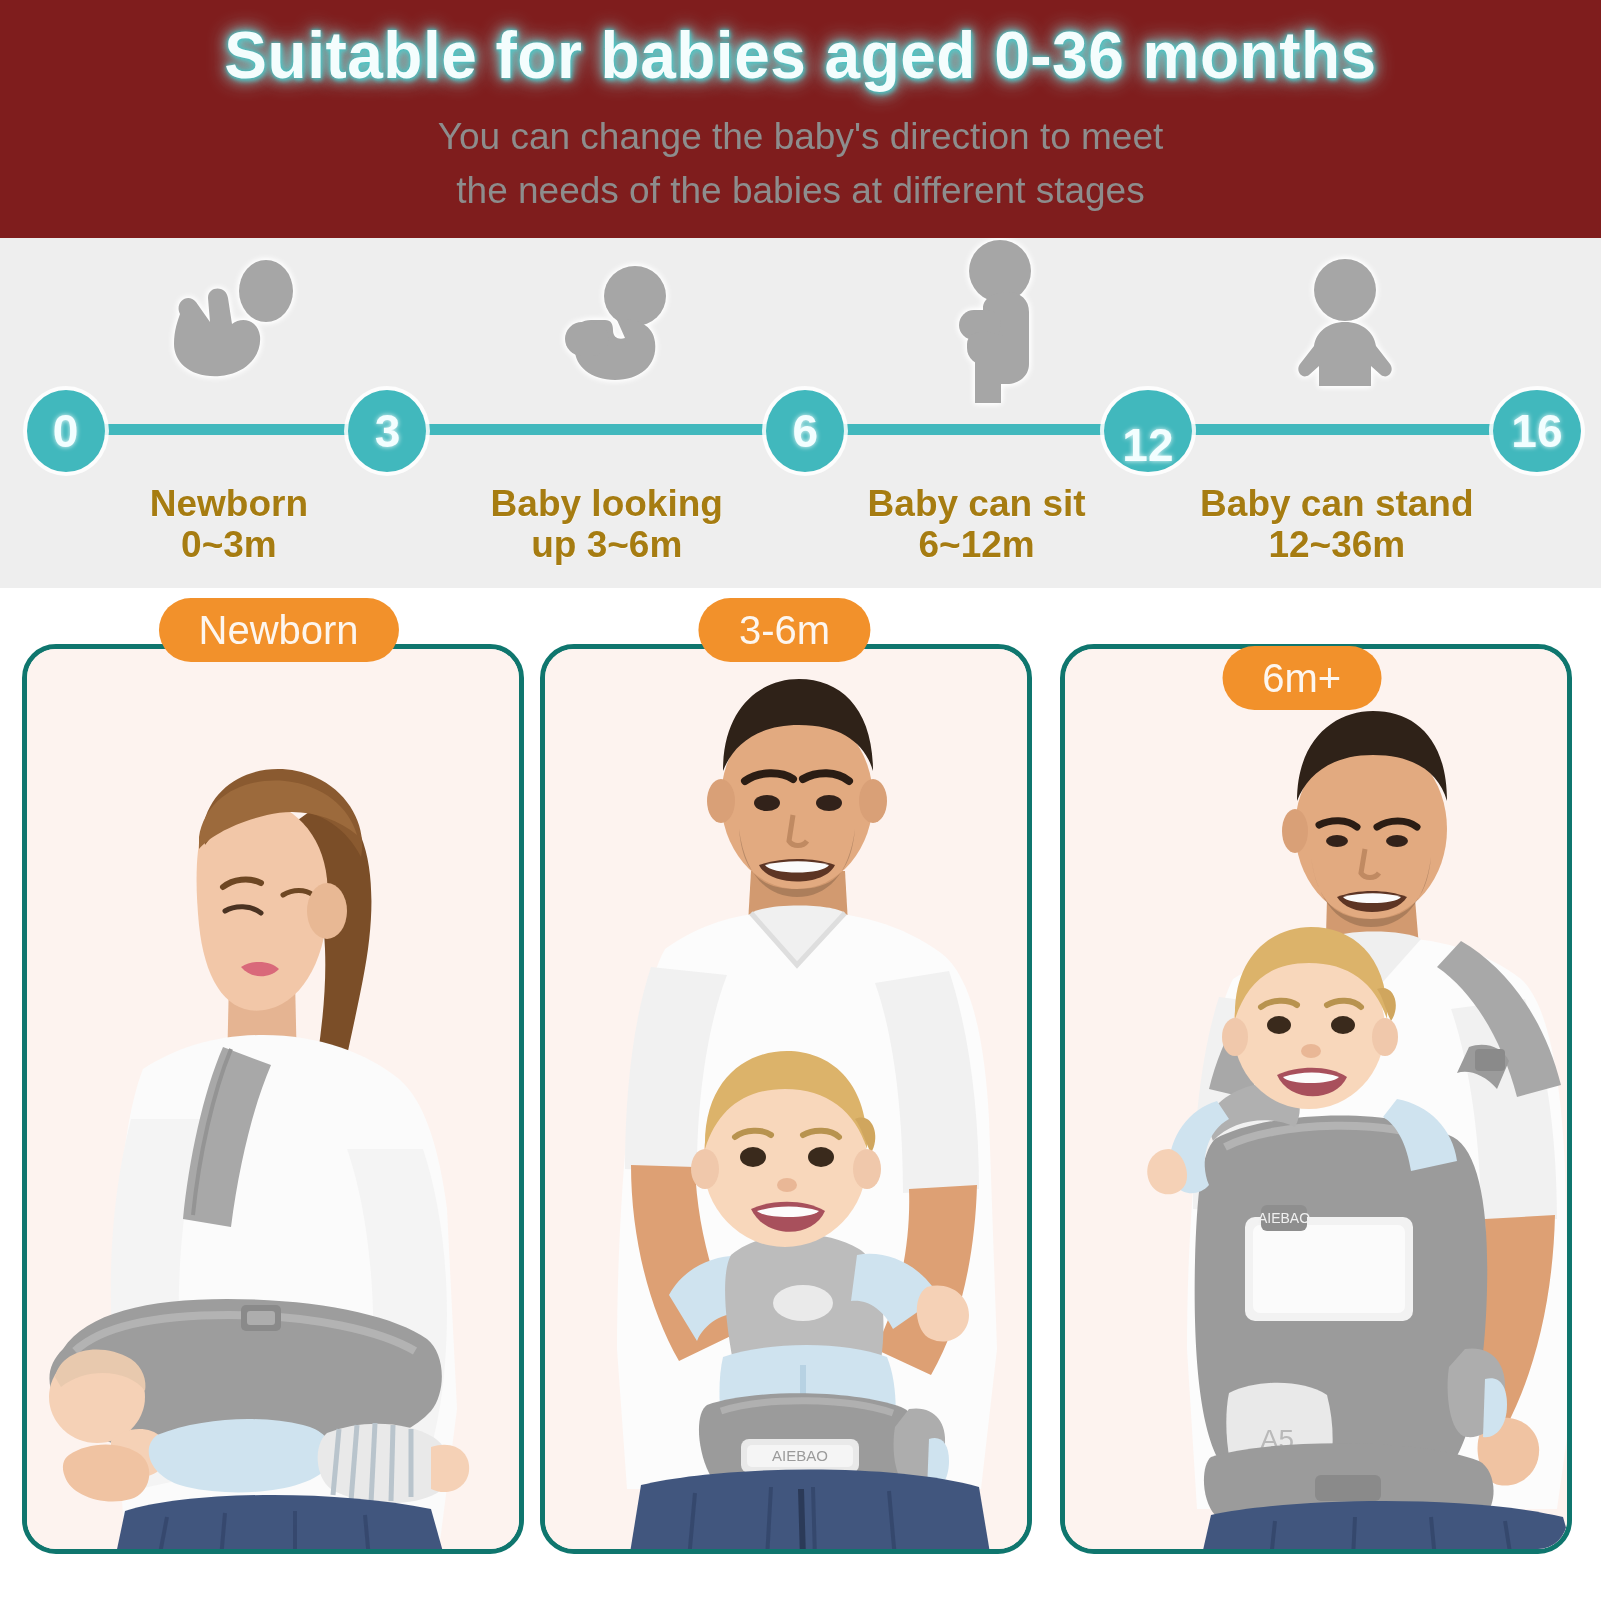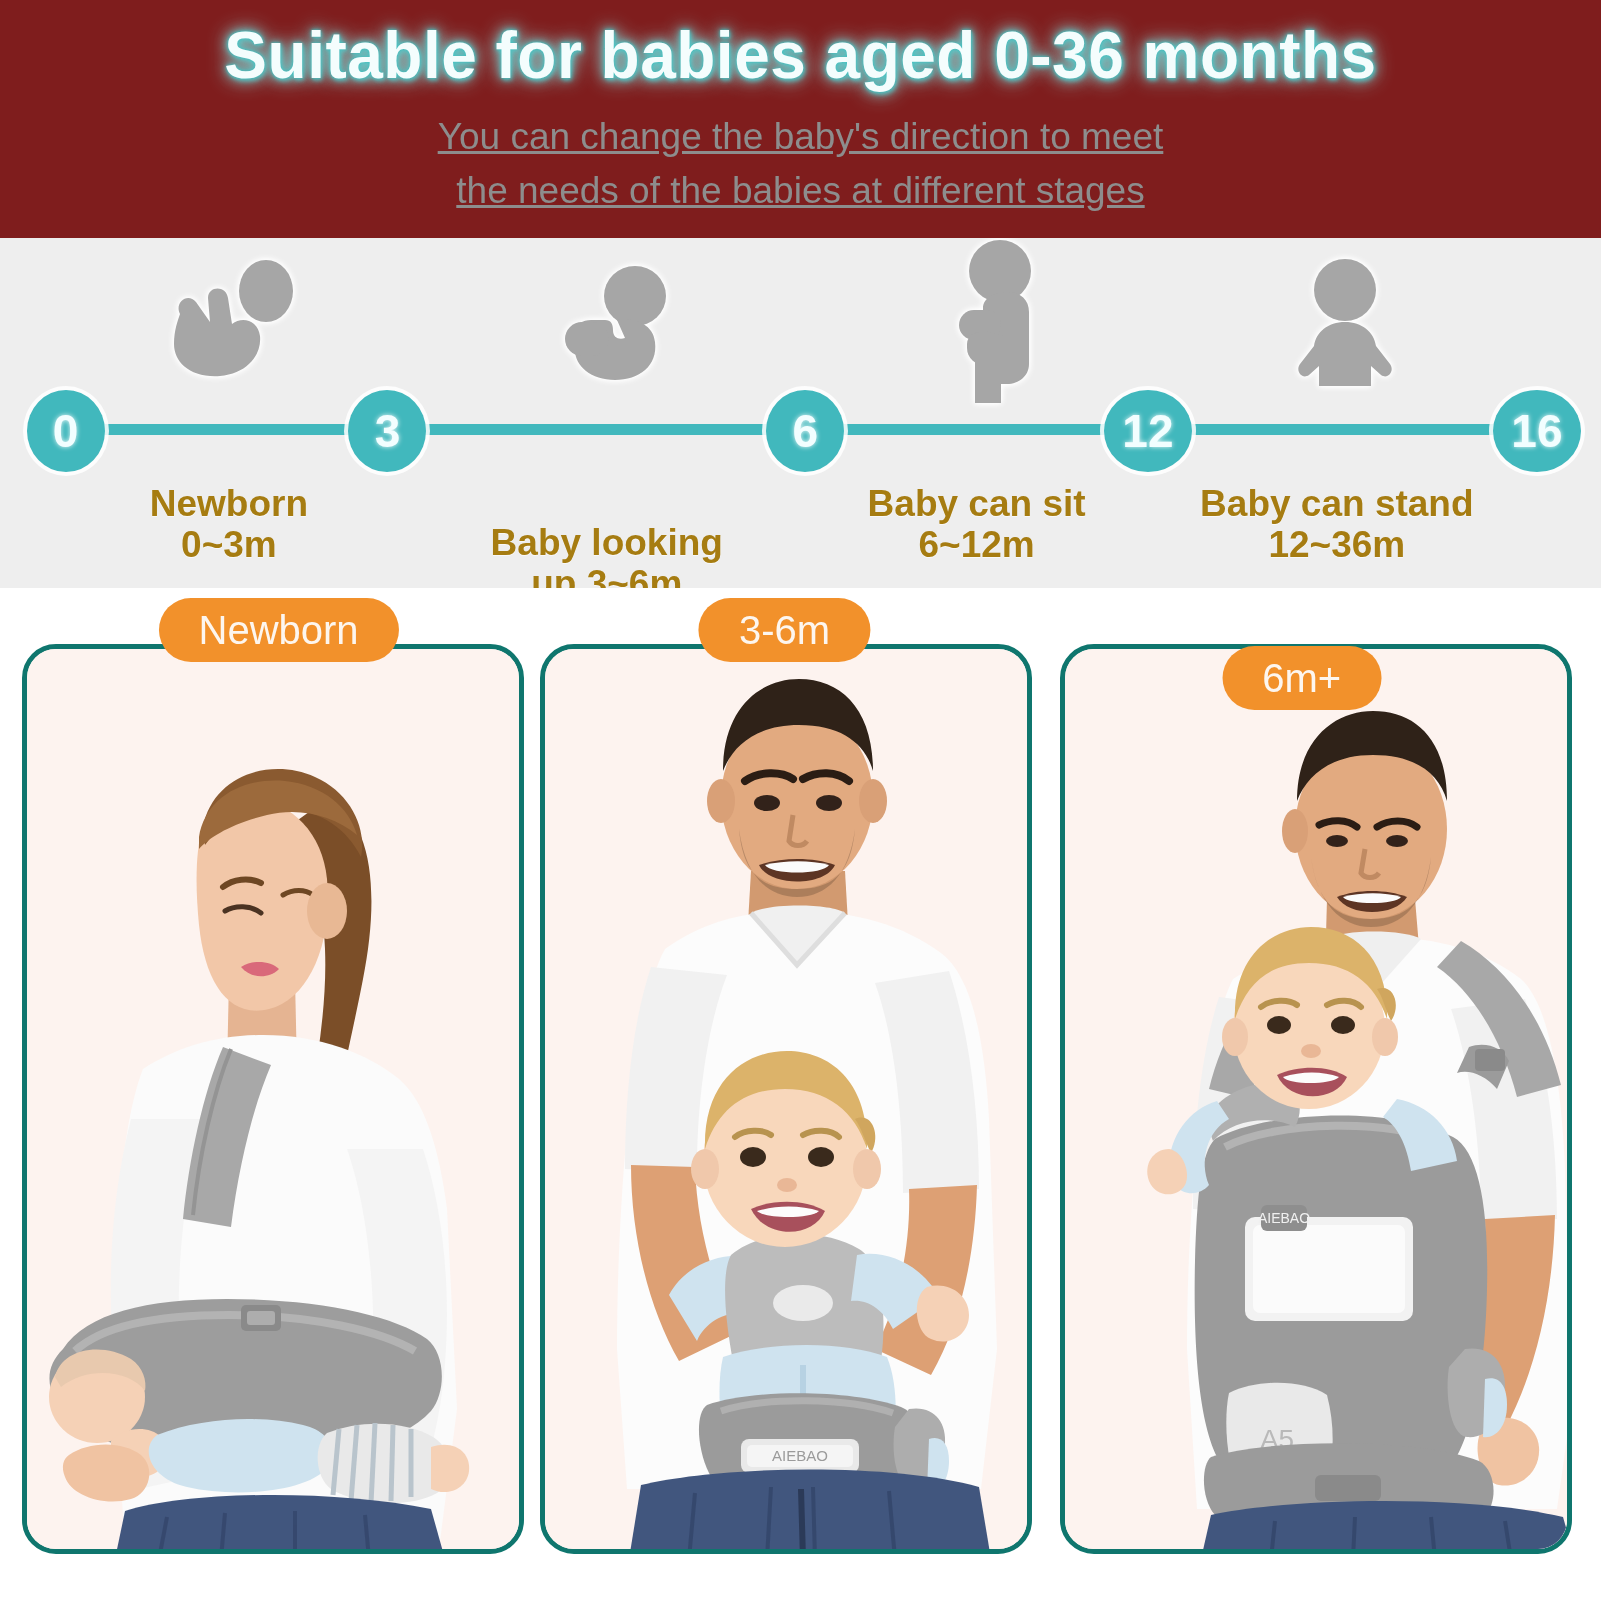--- a/index.html
+++ b/index.html
@@ -39,21 +39,21 @@
     margin: 0;
     transform: scaleX(0.97);
   }
   .subline {
     margin-top: 22px;
     font-size: 37px;
     color: #8d8d8d;
     line-height: 1.45;
     font-weight: 400;
   }
-  .subline div { white-space: nowrap; text-decoration: underline; }
+  .subline div { white-space: nowrap; }
 
   
   .timeline-band {
     position: relative;
     width: 100%;
     height: 350px;
     background: #eeeeee;
     overflow: hidden;
   }
   .axis-line {
@@ -207,32 +207,32 @@
 
   <div class="node" style="left:4.1%;">
     <span>0</span>
   </div>
   <div class="node" style="left:24.2%;">
     <span>3</span>
   </div>
   <div class="node" style="left:50.3%;">
     <span>6</span>
   </div>
-  <div class="node wide" style="left:71.7%;">
+  <div class="node wide" style="left:71.7%;align-items:flex-end;">
     <span>12</span>
   </div>
   <div class="node wide" style="left:96.0%;">
     <span>16</span>
   </div>
 
   <div class="stage-label" style="left:14.3%;">
     <div>Newborn</div>
     <div>0~3m</div>
   </div>
-  <div class="stage-label" style="left:37.9%;margin-top:39px;">
+  <div class="stage-label" style="left:37.9%;">
     <div>Baby looking</div>
     <div>up 3~6m</div>
   </div>
   <div class="stage-label" style="left:61.0%;text-align:center;">
     <div>Baby can sit</div>
     <div>6~12m</div>
   </div>
   <div class="stage-label" style="left:83.5%;">
     <div>Baby can stand</div>
     <div>12~36m</div>

